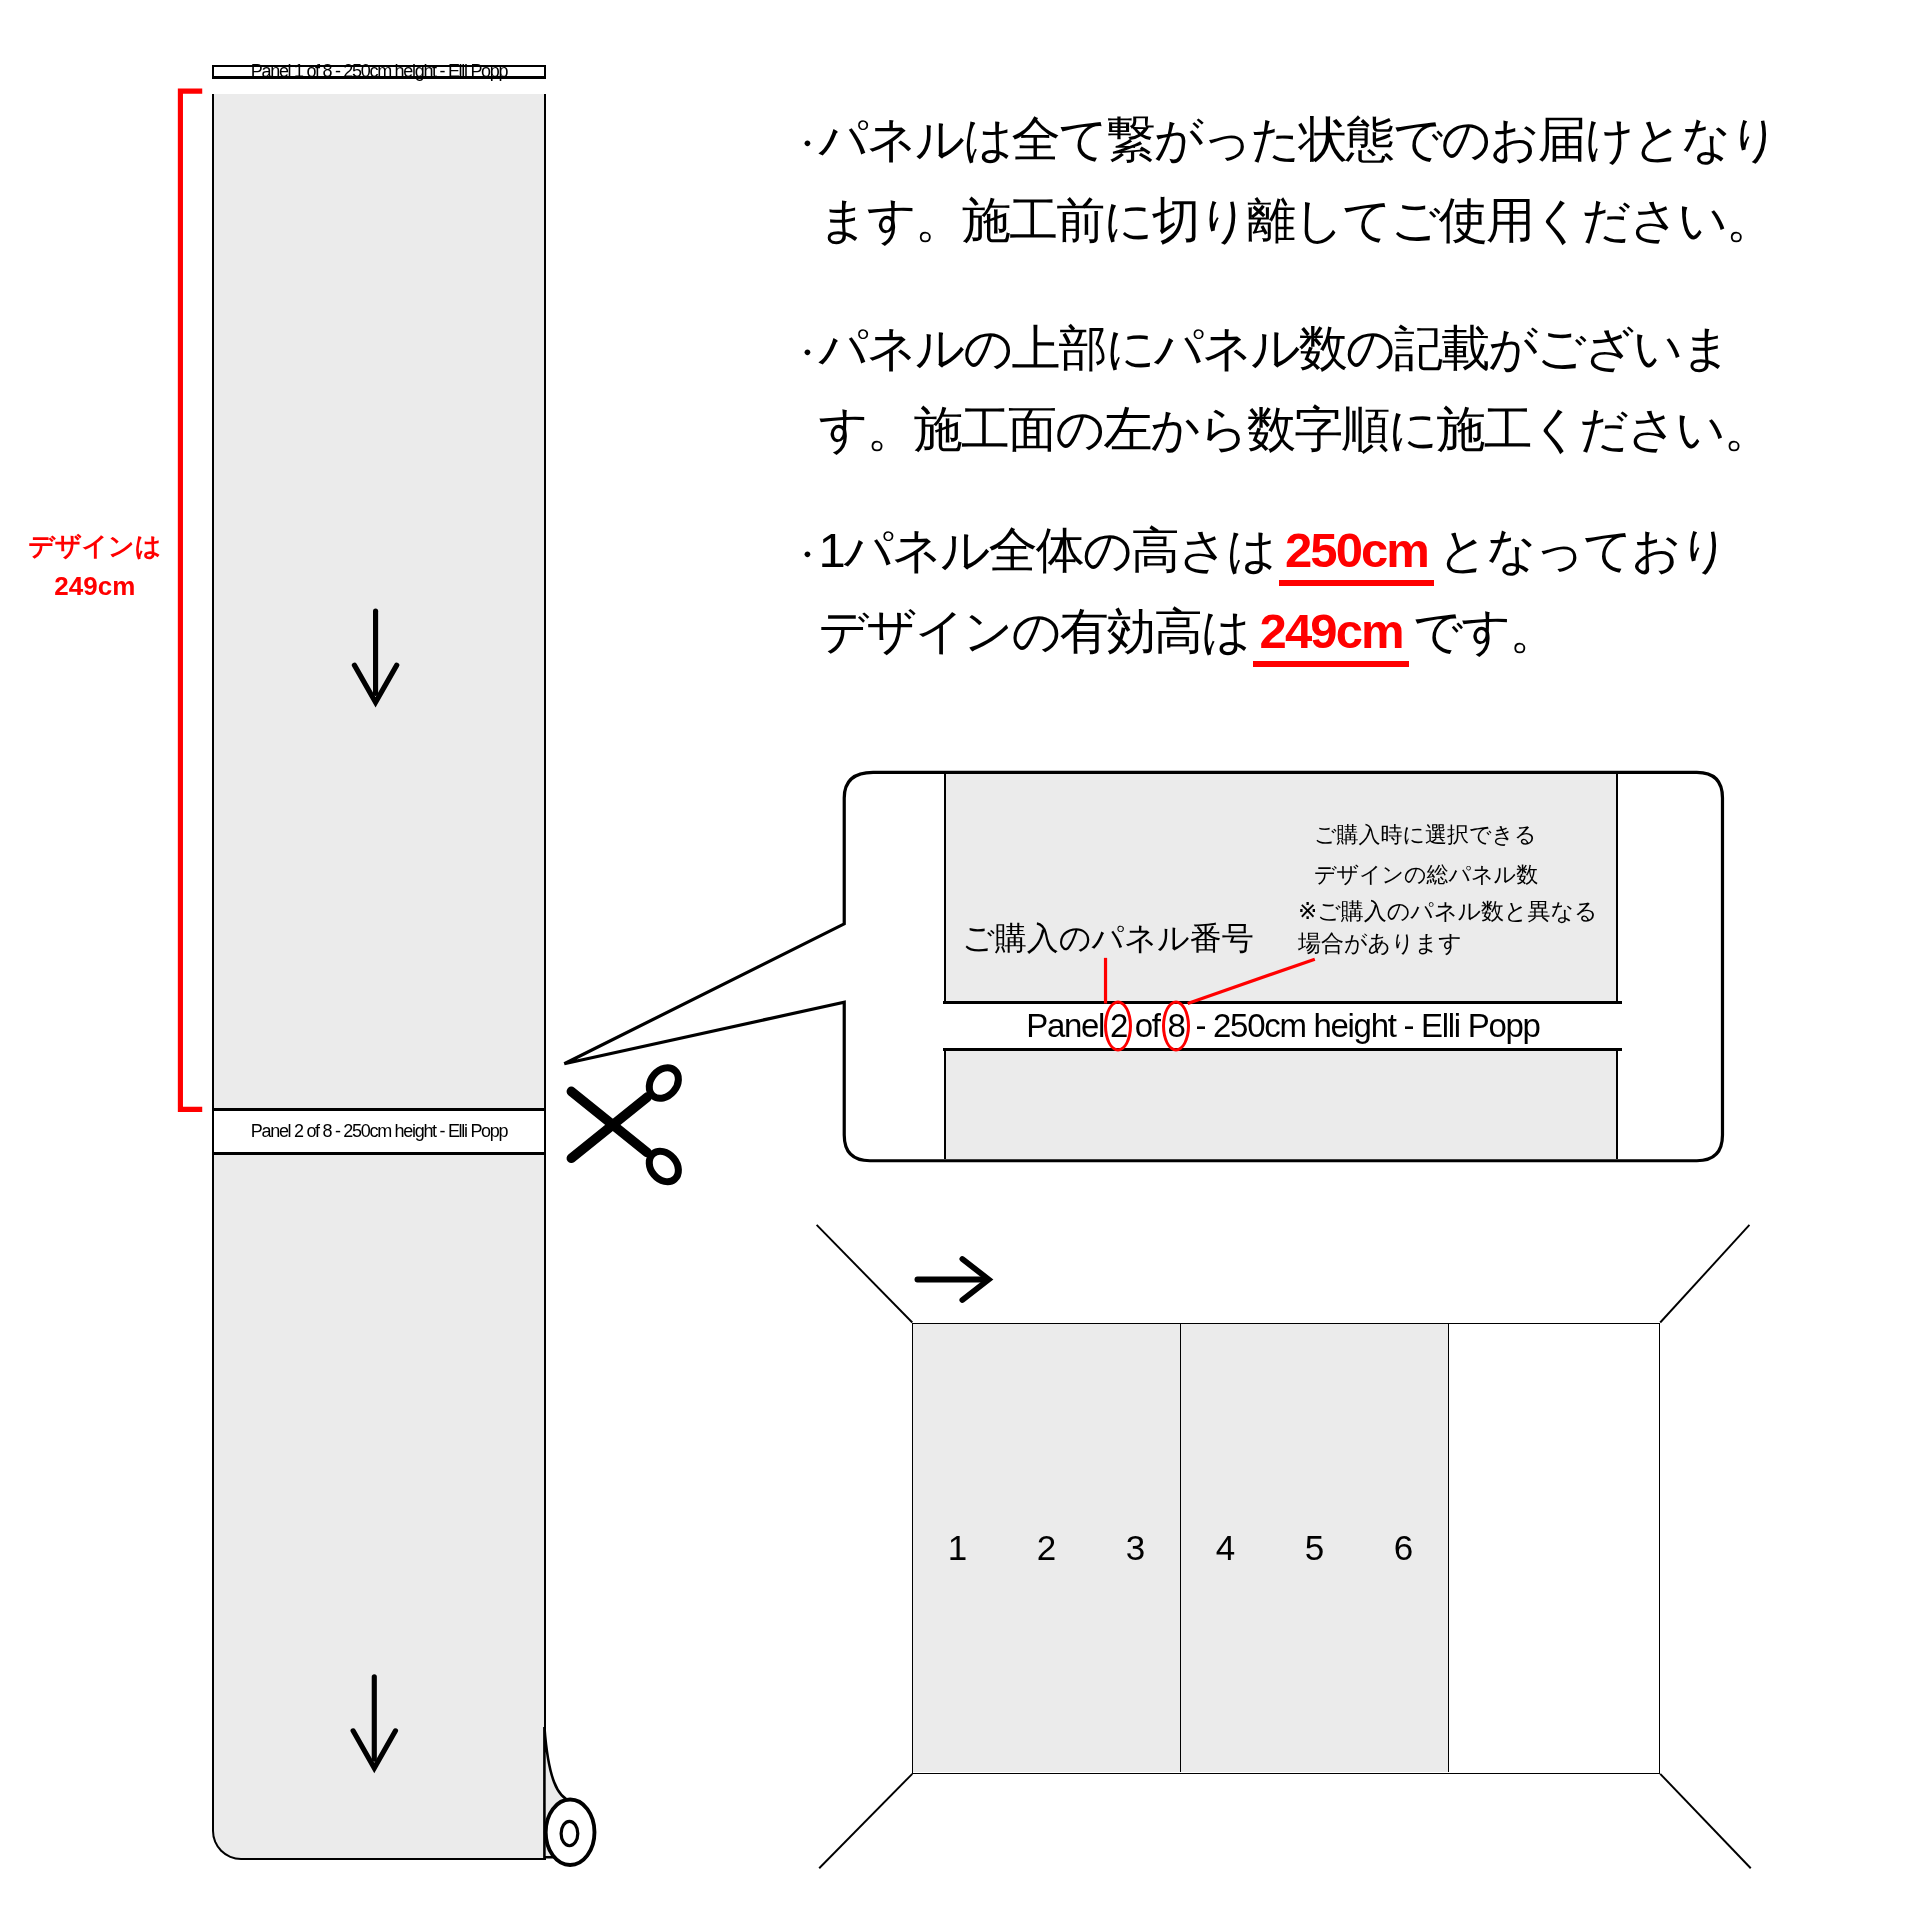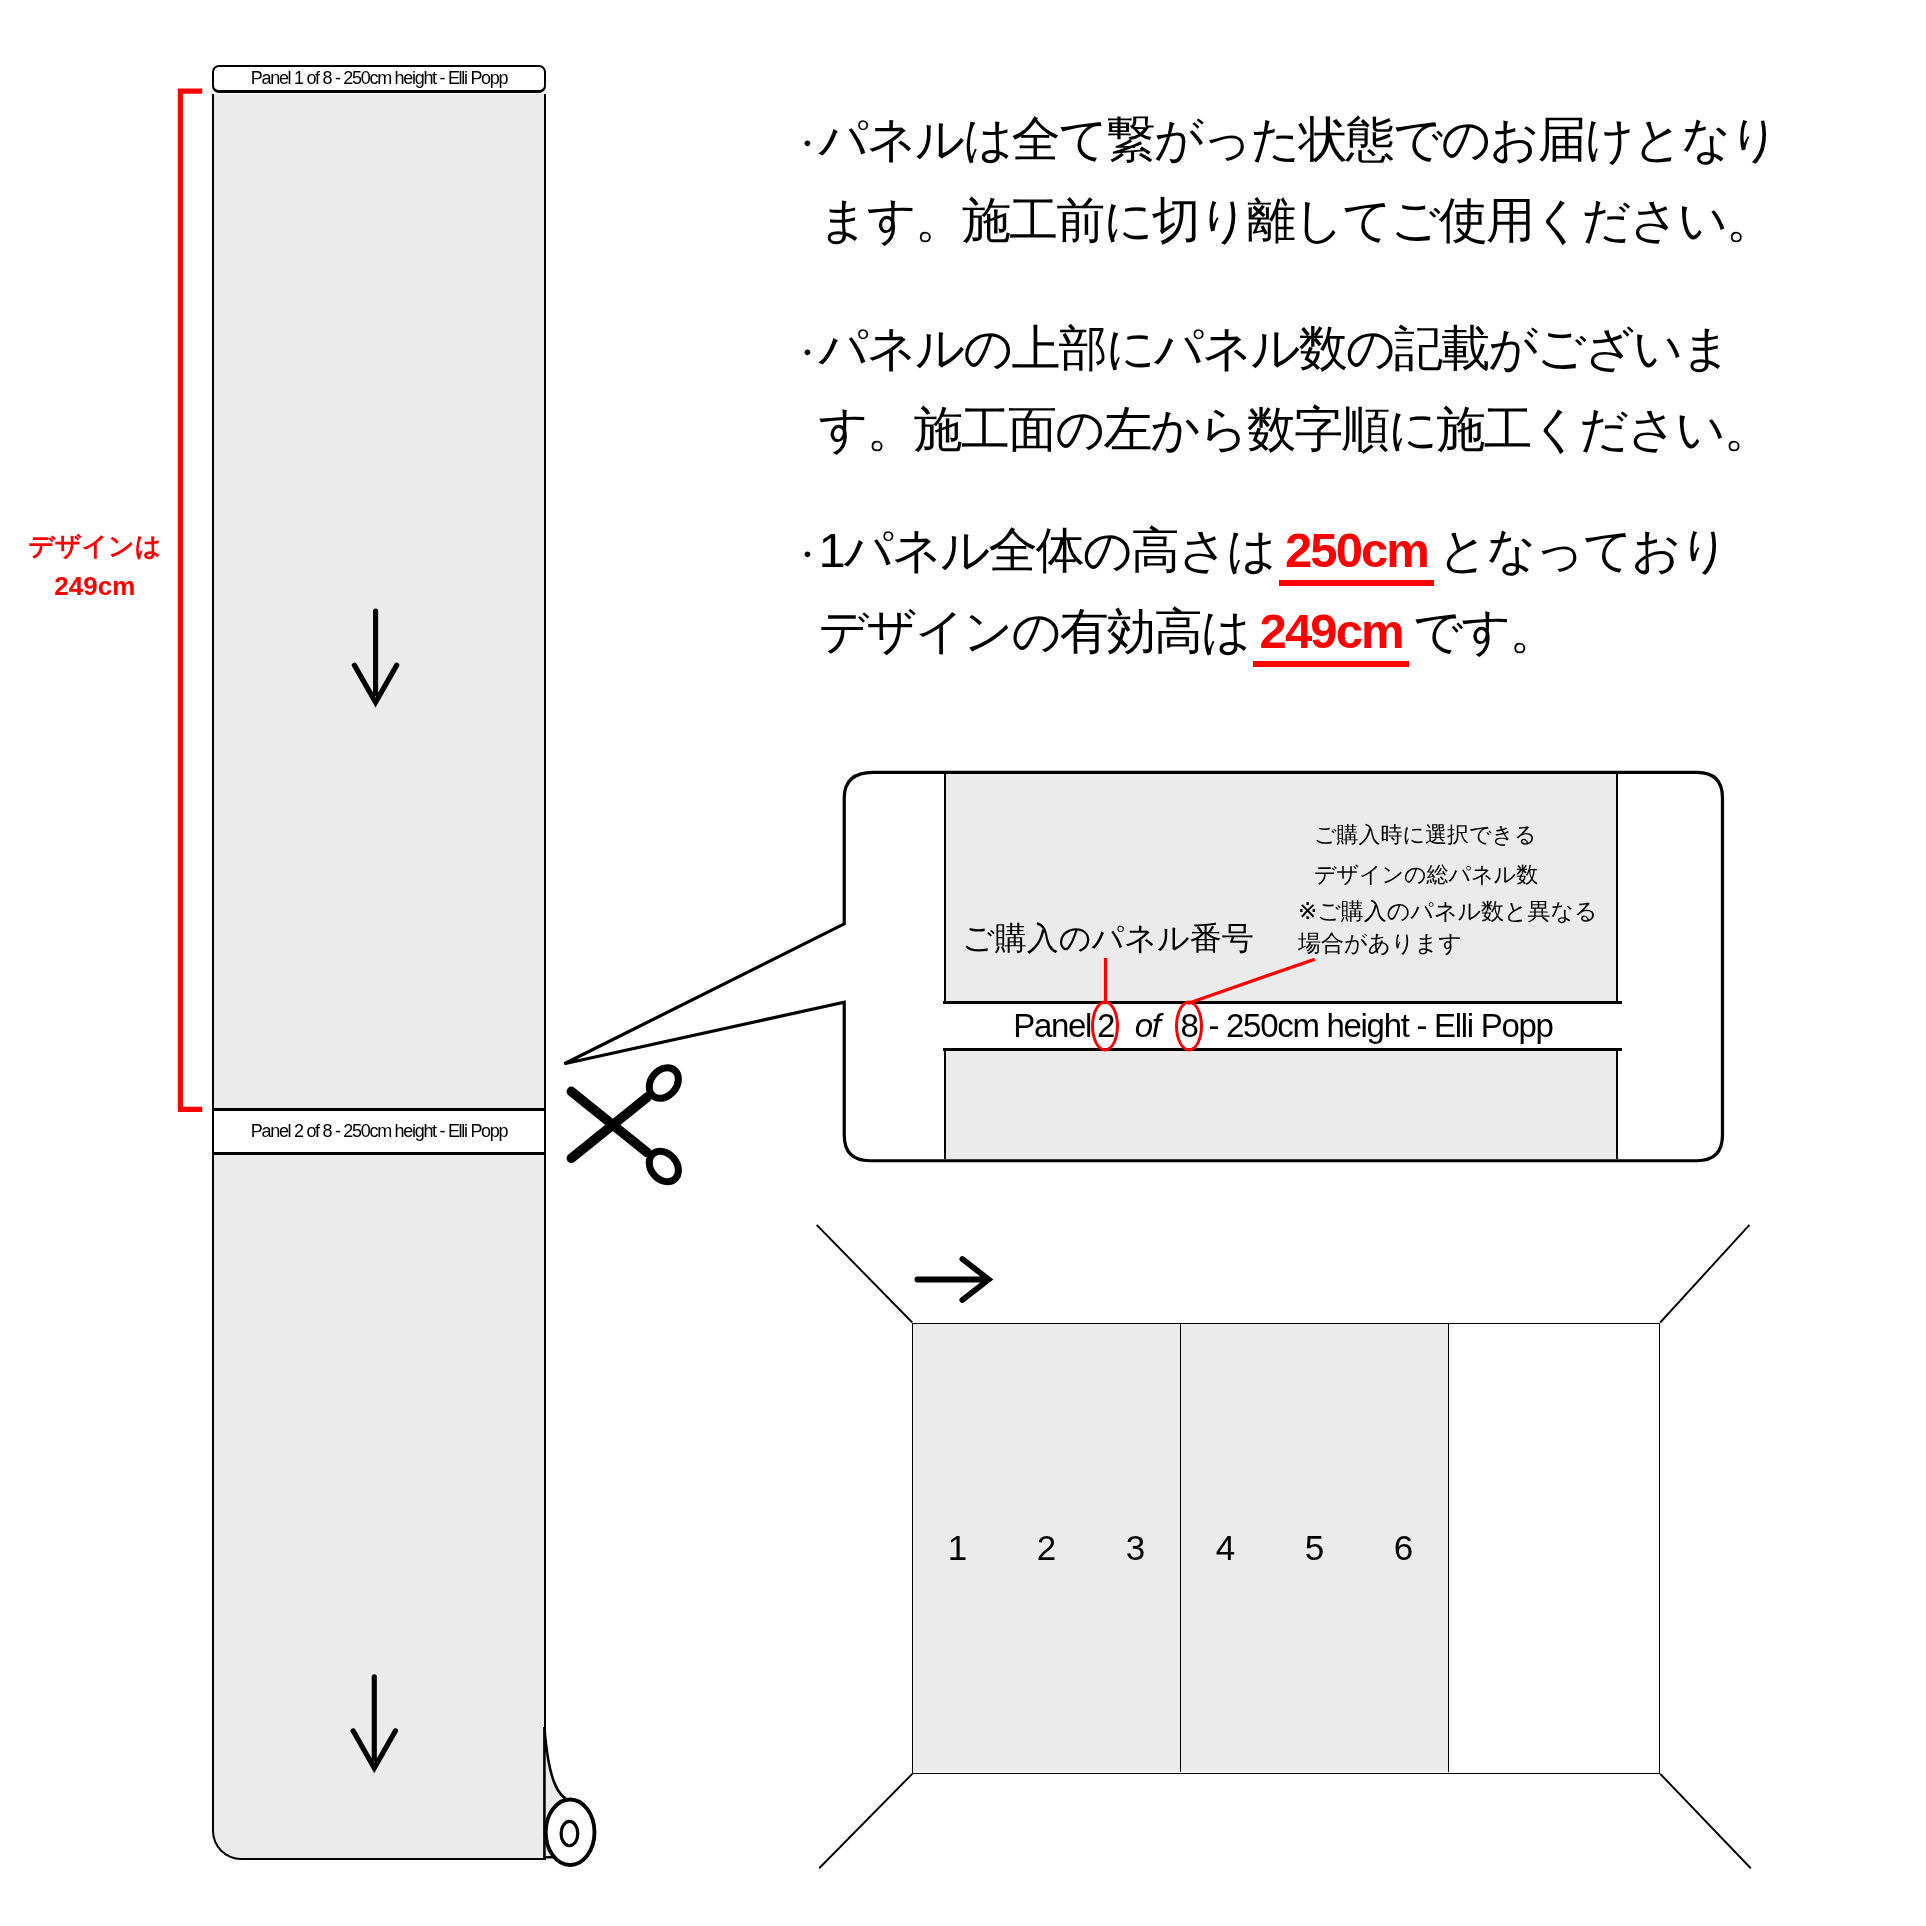--- a/index.html
+++ b/index.html
@@ -14,21 +14,21 @@
   #svgA { z-index:5; }
   #svgC { z-index:20; }
   .txt { z-index:10; }
 
   
   .strip-header {
     left:212px; width:334px; background:#fff; border:2.6px solid #000;
     display:flex; align-items:center; justify-content:center;
     font-size:18px; letter-spacing:-1.3px; white-space:nowrap; z-index:2;
   }
-  #p1-header { top:65px; height:28px; border-bottom-width:3.9px;border-radius:7px; }
+  #p1-header { top:65px; height:14px; border-bottom-width:3.9px; }
   #p2-header { top:1108px; height:47px; border-top-width:3.9px; border-bottom-width:3.9px; }
   .panel-body {
     left:212px; width:334px; background:#ebebeb;
     border:2.6px solid #000; border-top:none; z-index:1;
   }
   #p1-body { top:94px; height:1017px; }
   #p2-body { top:1140px; height:720px; border-radius:0 0 0 29px; }
   .panel-label {
     left:212px; width:334px; height:71px; display:flex; align-items:center; justify-content:center;
     font-size:64px; letter-spacing:-1.9px; white-space:nowrap;
@@ -64,21 +64,21 @@
   }
   #co-label { position:absolute; left:16px; top:143px; font-size:32px; white-space:nowrap; }
   #co-total { position:absolute; left:360px; top:41px; font-size:22px; line-height:40px; white-space:nowrap;margin-left:8px; }
   #co-note  { position:absolute; left:352px; top:121px; font-size:23px; line-height:32px; white-space:nowrap; }
   #co-band {
     position:absolute; left:-2.6px; top:227px; width:679px; height:50px; background:#fff;
     border-top:3.9px solid #000; border-bottom:3.9px solid #000;
     display:flex; align-items:center; justify-content:center;
     font-size:33px; letter-spacing:-1.3px; white-space:nowrap;
   }
-  .band-mid { margin:0 15px;font-style:italic; }
+  .band-mid { margin:0 2px; }
   .band-post { margin-left:5.1px;text-align:center; }
   .circled { position:relative; display:inline-block; padding:0 5.8px; }
   .red-ellipse {
     position:absolute; left:50%; top:50%; transform:translate(-50%,-50%);
     width:28px; height:51px; border:3.2px solid #ff0000; border-radius:50%;
   }
 
   
   #wall {
     left:912px; top:1323px; width:748px; height:451px;

